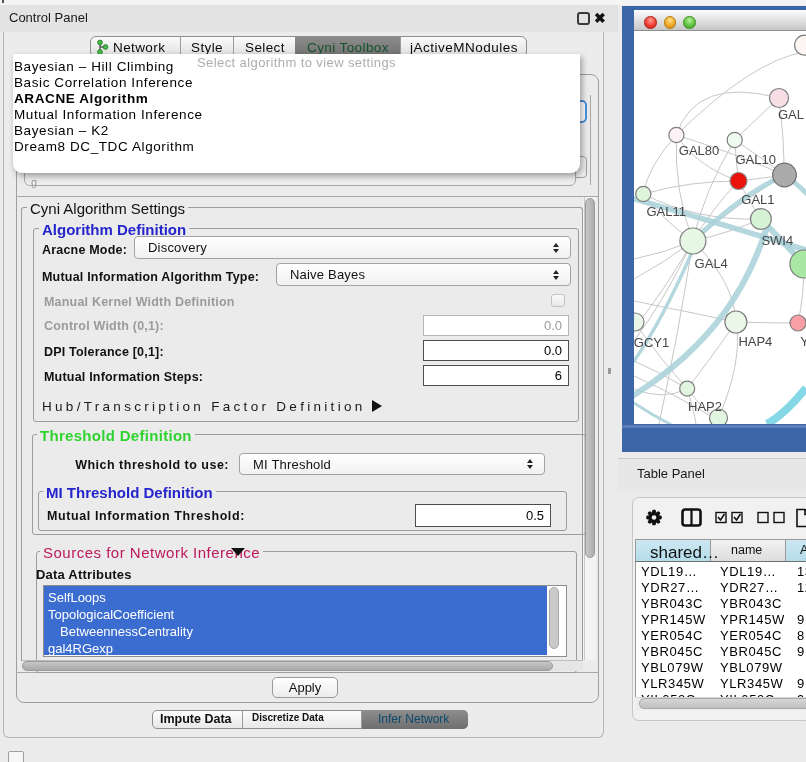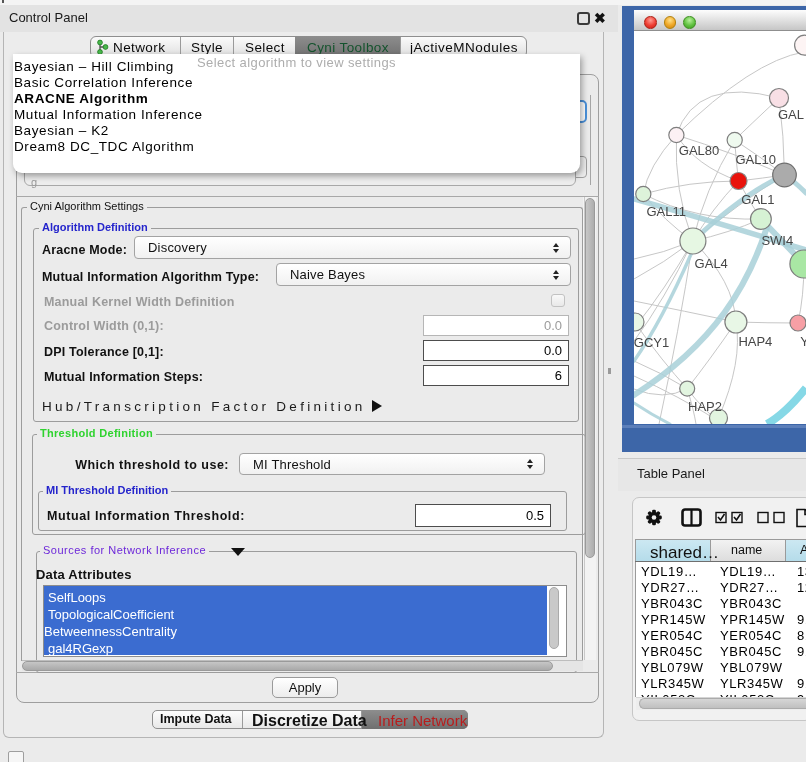--- a/index.html
+++ b/index.html
@@ -9,21 +9,21 @@
   .dis{color:#9b9b9b !important;}
   .combo{position:absolute;background:linear-gradient(#ffffff,#f1f1f1);border:1px solid #a3a3a3;border-radius:4px;
          font-size:13px;color:#111;line-height:21px;padding-left:13px;letter-spacing:0.2px;box-sizing:border-box;}
   .carets{position:absolute;right:10px;top:50%;margin-top:-5px;width:7px;height:10px;}
   .carets:before{content:"";position:absolute;left:0;top:0;border-left:3px solid transparent;border-right:3px solid transparent;border-bottom:4px solid #222;}
   .carets:after{content:"";position:absolute;left:0;bottom:0;border-left:3px solid transparent;border-right:3px solid transparent;border-top:4px solid #222;}
   .lbl{font-weight:bold;font-size:12.5px;color:#111;letter-spacing:0.2px;}
   .field{position:absolute;background:#fff;border:1px solid #4d4d4d;font-size:13px;color:#000;
          text-align:right;padding-right:6px;box-sizing:border-box;}
   .gbox{position:absolute;border:1px solid #9c9c9c;border-radius:3px;}
-  .gtitle{position:absolute;background:#ebebeb;padding:0 3px;font-size:11px;}
+  .gtitle{position:absolute;background:#ebebeb;padding:0 3px;font-size:15px;}
 </style>
 </head>
 <body>
 
 <div class="abs" style="left:0;top:0;width:806px;height:5px;background:#f4f4f4;"></div>
 <div class="abs" style="left:2px;top:0;width:2px;height:3px;background:#555;"></div>
 <div class="abs" style="left:0;top:5px;width:618px;height:27px;background:#e3e3e3;"></div>
 <div class="abs" style="left:9px;top:10px;font-size:13px;color:#1a1a1a;">Control Panel</div>
 
 <div class="abs" style="left:577px;top:12px;width:13px;height:13px;border:2px solid #3a3a3a;border-radius:3px;box-sizing:border-box;"></div>
@@ -94,48 +94,48 @@
 <div class="combo" style="left:239px;top:453px;width:306px;height:22px;">MI Threshold
   <div class="carets"></div></div>
 
 <div class="gbox" style="left:38px;top:491px;width:527px;height:38px;"></div>
 <div class="gtitle" style="left:43px;top:484px;color:#2525cc;font-weight:bold;">MI Threshold Definition</div>
 
 <div class="abs lbl" style="left:47px;top:509px;letter-spacing:0.6px;text-align:right;">Mutual Information Threshold:</div>
 <div class="field" style="left:415px;top:504px;width:136px;height:23px;line-height:21px;">0.5</div>
 
 <div class="gbox" style="left:36px;top:551px;width:539px;height:120px;border-bottom:1px solid #9c9c9c;"></div>
-<div class="gtitle" style="left:40px;top:544px;color:#6d28d9;letter-spacing:0.5px;">Sources for Network Inference</div>
+<div class="gtitle" style="left:40px;top:544px;color:#be185d;letter-spacing:0.5px;">Sources for Network Inference</div>
 <div class="abs" style="left:231px;top:548px;width:0;height:0;border-top:8px solid #111;border-left:7px solid transparent;border-right:7px solid transparent;"></div>
 
 <div class="abs lbl" style="left:36px;top:567px;font-size:13px;">Data Attributes</div>
 
 <div class="abs" style="left:43px;top:585px;width:524px;height:72px;background:#fff;border:1px solid #8d8d8d;box-sizing:border-box;"></div>
 <div class="abs" style="left:44px;top:586px;width:503px;height:69px;background:#3b6cd0;"></div>
 <div class="abs" style="left:48px;top:589.5px;font-size:13px;color:#fff;">SelfLoops</div>
 <div class="abs" style="left:48px;top:606.5px;font-size:13px;color:#fff;">TopologicalCoefficient</div>
-<div class="abs" style="left:44px;top:623.5px;font-size:13px;color:#fff;text-align:right;">BetweennessCentrality</div>
+<div class="abs" style="left:60px;top:623.5px;font-size:13px;color:#fff;text-align:right;">BetweennessCentrality</div>
 <div class="abs" style="left:48px;top:640.5px;font-size:13px;color:#fff;">gal4RGexp</div>
 
 <div class="abs" style="left:549px;top:587px;width:10px;height:62px;background:#c9c9c9;border:1px solid #aaa;border-radius:6px;box-sizing:border-box;"></div>
 
 <div class="abs" style="left:22px;top:660px;width:561px;height:11px;background:#e5e5e5;border-top:1px solid #bdbdbd;box-sizing:border-box;"></div>
 <div class="abs" style="left:22px;top:661px;width:531px;height:10px;background:linear-gradient(#c6c6c6,#a9a9a9);border:1px solid #9a9a9a;border-radius:5px;box-sizing:border-box;"></div>
 
 <div class="abs" style="left:272px;top:677px;width:66px;height:21px;background:linear-gradient(#ffffff,#ececec);
      border:1px solid #9a9a9a;border-radius:5px;box-sizing:border-box;text-align:center;font-size:13px;color:#111;line-height:19px;">Apply</div>
 
 <div class="abs" style="left:152px;top:710px;width:316px;height:19px;background:linear-gradient(#fcfcfc,#e8e8e8);
      border:1px solid #8e8e8e;border-radius:5px;box-sizing:border-box;"></div>
 <div class="abs" style="left:242px;top:711px;width:1px;height:17px;background:#9a9a9a;"></div>
 <div class="abs" style="left:361px;top:711px;width:1px;height:17px;background:#9a9a9a;"></div>
 <div class="abs" style="left:362px;top:710px;width:106px;height:19px;background:linear-gradient(#8d8d8d,#6f6f6f);border-radius:0 5px 5px 0;"></div>
 <div class="abs" style="left:160px;top:712px;font-size:12.5px;font-weight:bold;color:#111;">Impute Data</div>
-<div class="abs" style="left:252px;top:712px;font-size:16px;font-weight:bold;color:#111;">Discretize Data</div>
-<div class="abs" style="left:378px;top:712px;font-size:15px;color:#b91c1c;">Infer Network</div>
+<div class="abs" style="left:252px;top:712px;font-size:10px;font-weight:bold;color:#111;">Discretize Data</div>
+<div class="abs" style="left:378px;top:712px;font-size:12px;color:#0c4a6e;">Infer Network</div>
 
 <div class="abs" style="left:545px;top:100px;width:42px;height:23px;background:#fff;border:2px solid #4a90d9;border-radius:5px;box-sizing:border-box;"></div>
 <div class="abs" style="left:540px;top:156px;width:47px;height:22px;background:#ededed;border:1px solid #9e9e9e;border-radius:4px;box-sizing:border-box;"></div>
 <div class="abs" style="left:590px;top:95px;width:1px;height:90px;background:#a5a5a5;"></div>
 
 <div class="abs" style="left:24px;top:130px;width:552px;height:56px;background:#ededed;border:1px solid #a8a8a8;border-radius:6px;box-sizing:border-box;"></div>
 <div class="abs" style="left:31px;top:176px;font-size:11px;color:#9a9a9a;">g</div>
 
 <div class="abs" style="left:13px;top:54px;width:567px;height:119px;background:#fff;border-radius:0 0 9px 9px;
      box-shadow:2px 3px 6px rgba(0,0,0,0.35);"></div>

